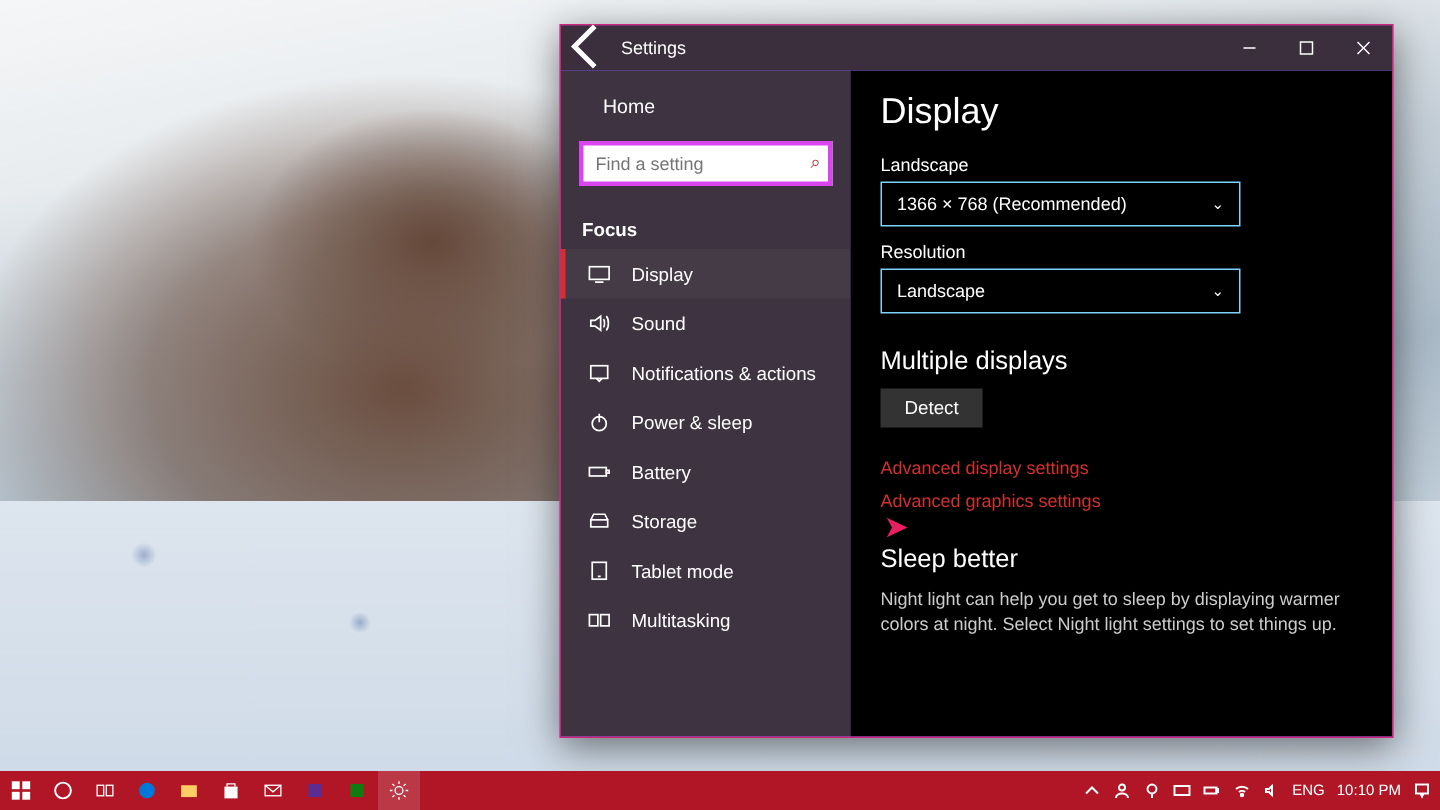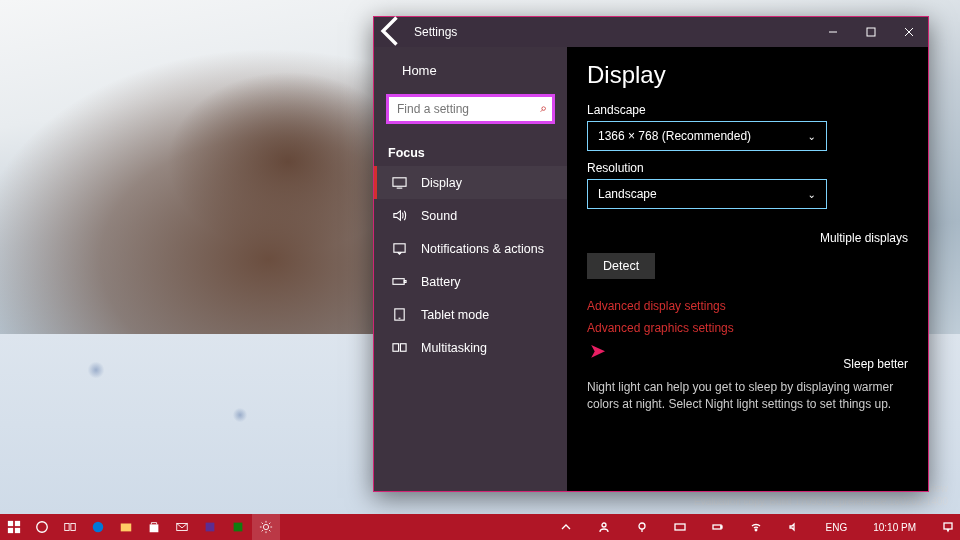--- a/index.html
+++ b/index.html
@@ -60,39 +60,39 @@
 .nav-item svg { width:15px; height:15px; stroke:#fff; stroke-width:1.2; fill:none; }
 
 .main { flex:1; background:#000; padding:14px 20px 8px; overflow:hidden; font-size:12px; }
 .page-title { font-size:24px; font-weight:300; margin-bottom:14px; }
 .lbl { font-size:12px; margin:10px 0 4px; }
 .select {
   width:240px; height:30px; border:1px solid #7dd3fc; background:#000; color:#fff;
   display:flex; align-items:center; justify-content:space-between; padding:0 10px; font-size:12px;
 }
 .select .chev { font-size:10px; }
-.h2 { font-size:12px; font-weight:400; margin:22px 0 8px;text-align:right; }
+.h2 { font-size:17px; font-weight:400; margin:22px 0 8px; }
 .body-text { font-size:12px; color:#ccc; line-height:1.45; margin-bottom:10px; }
 .btn {
   display:inline-block; background:#333; padding:6px 16px; font-size:12.5px; margin-bottom:12px;
 }
 .link { color:#d32f2f; font-size:12px; margin:8px 0; display:block; }
 .arrow-annot {
   position:absolute; left:590px; top:340px; color:#e91e63; font-size:18px; font-weight:bold;
 }
 
 
 .taskbar {
   position:absolute; left:0; right:0; bottom:0; height:26px;
   background:#b01626; display:flex; align-items:center; color:#fff; font-size:11px;
 }
 .tb-left { display:flex; align-items:center; height:100%; }
 .tb-ico { width:28px; height:26px; display:flex; align-items:center; justify-content:center; }
 .tb-ico svg { width:14px; height:14px; }
-.tb-right { margin-left:auto; display:flex; align-items:center; gap:26px; padding-right:6px; }
+.tb-right { margin-left:auto; display:flex; align-items:center; gap:8px; padding-right:6px; }
 .tb-right .sm { font-size:10px; }
 .tb-right svg { width:12px; height:12px; stroke:#fff; stroke-width:1.3; fill:none; }
 .tray-ico { display:flex; align-items:center; }
 
 .watermark { position:absolute; right:12px; bottom:32px; color:rgba(220,220,220,0.55); font-size:10px; text-align:right; line-height:1.3; }
 </style>
 </head>
 <body>
 
 <div class="desktop"></div>
@@ -166,25 +166,43 @@
             <svg viewBox="0 0 16 16">
               <rect x="2" y="3" width="12" height="9"></rect>
               <path d="M6 12l2 2 2-2"></path>
             </svg>
           </span>
         <span>Notifications &amp; actions</span>
       </div>
       <div class="nav-item">
         <span class="ic">
             <svg viewBox="0 0 16 16">
+              <circle cx="8" cy="9" r="5"></circle>
+              <line x1="8" y1="2" x2="8" y2="8"></line>
+            </svg>
+          </span>
+        <span>Power &amp; sleep</span>
+      </div>
+      <div class="nav-item">
+        <span class="ic">
+            <svg viewBox="0 0 16 16">
               <rect x="1" y="5" width="12" height="6"></rect>
               <rect x="13" y="7" width="2" height="2"></rect>
             </svg>
           </span>
         <span>Battery</span>
+      </div>
+      <div class="nav-item">
+        <span class="ic">
+            <svg viewBox="0 0 16 16">
+              <rect x="2" y="7" width="12" height="5"></rect>
+              <path d="M2 7l2-4h8l2 4"></path>
+            </svg>
+          </span>
+        <span>Storage</span>
       </div>
       <div class="nav-item">
         <span class="ic">
             <svg viewBox="0 0 16 16">
               <rect x="3" y="2" width="10" height="12"></rect>
               <line x1="7" y1="12" x2="9" y2="12"></line>
             </svg>
           </span>
         <span>Tablet mode</span>
       </div>

